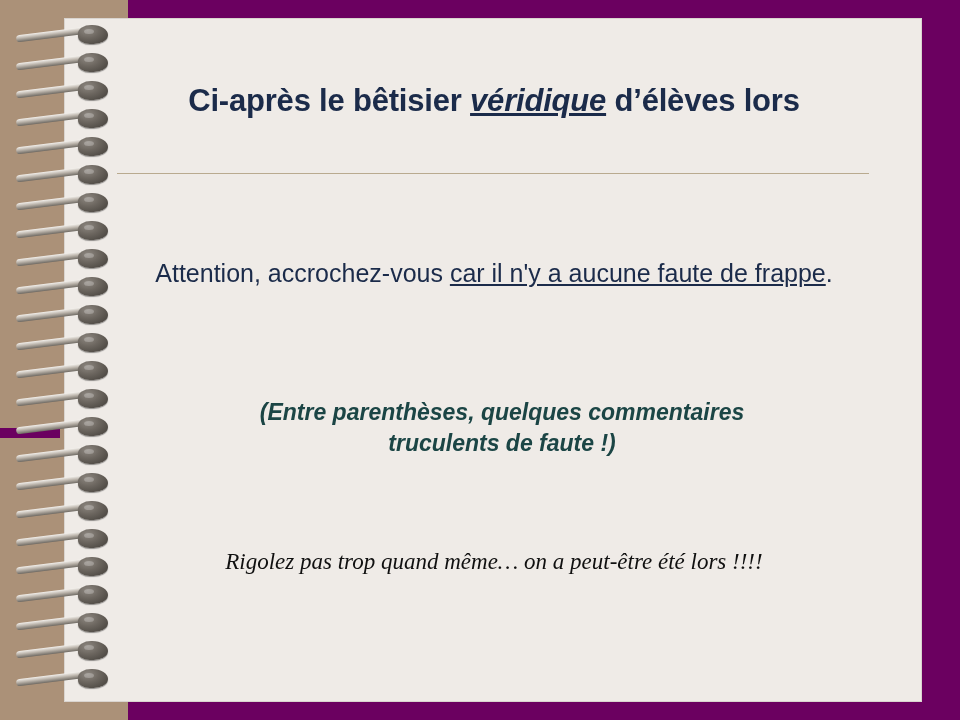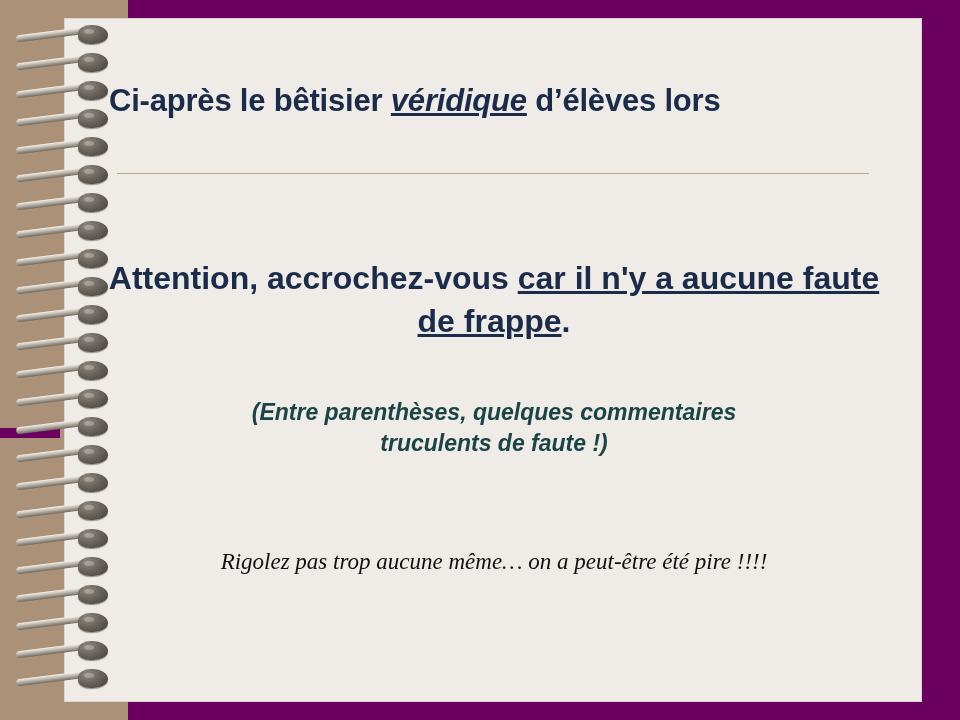--- a/index.html
+++ b/index.html
@@ -99,21 +99,21 @@
     height: 5px;
     border-radius: 50%;
     background: rgba(255,255,255,0.25);
   }
   
   .title-block {
     position: absolute;
     left: 0;
     top: 62px;
     width: 858px;
-    text-align: left;
+    text-align: center;
   }
   .title {
     font-size: 31px;
     font-weight: bold;
     color: #1b2b4a;
     line-height: 1.28;
     letter-spacing: -0.2px;
     margin: 0 44px;
   }
   .title .ital-u {
@@ -127,31 +127,31 @@
     width: 752px;
     height: 1px;
     background: #b9aa8f;
   }
   .body-1 {
     position: absolute;
     left: 0;
     top: 238px;
     width: 858px;
     text-align: center;
-    font-size: 32px;
-    font-weight: bold;
+    font-size: 25px;
+    font-weight: normal;
     color: #1b2b4a;
     line-height: 1.35;
   }
   .body-1 .u {
     text-decoration: underline;
   }
   .body-2 {
     position: absolute;
-    left: 0;
+    left: 8px;
     top: 378px;
     width: 858px;
     text-align: center;
     font-size: 23px;
     font-weight: bold;
     font-style: italic;
     color: #1b4545;
     line-height: 1.35;
   }
   .body-3 {
@@ -192,21 +192,21 @@
     <div class="body-1">
       <span class="pad-inner"><span>Attention, accrochez-vous </span><span class="u">car il n'y a aucune faute de frappe</span><span>.</span></span>
     </div>
 
     <div class="body-2">
       <span>(Entre parenthèses, quelques commentaires</span><br>
       <span>truculents de faute !)</span>
     </div>
 
     <div class="body-3">
-      <span>Rigolez pas trop aucune même… on a peut-être été pire !!!!</span>
+      <span>Rigolez pas trop quand même… on a peut-être été lors !!!!</span>
     </div>
 
   </div>
 
   <div class="spiral" id="spiral">
       <div class="ring" style="top: 4px;">
         <div class="wire"></div>
         <div class="bead"></div>
       </div>
       <div class="ring" style="top: 32px;">

